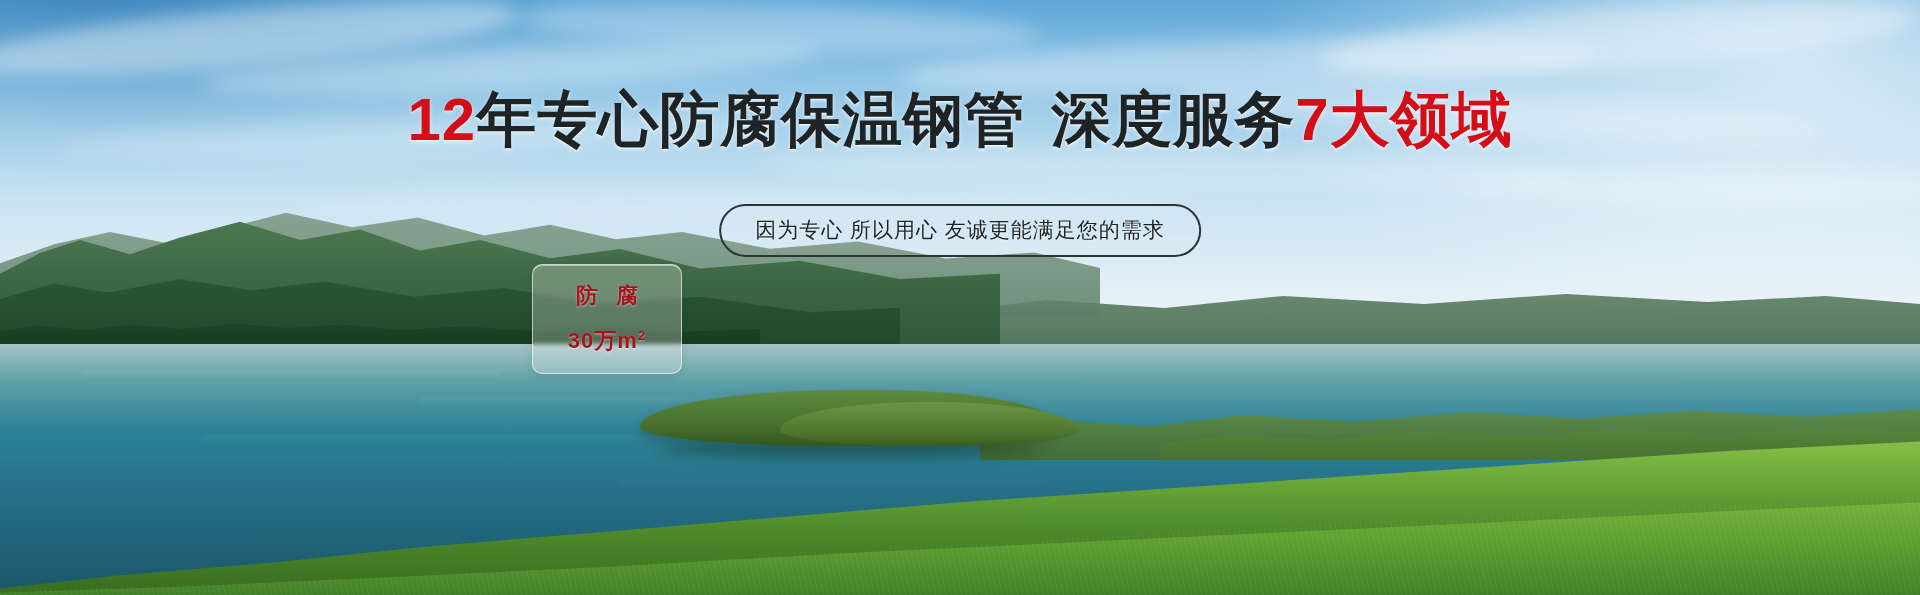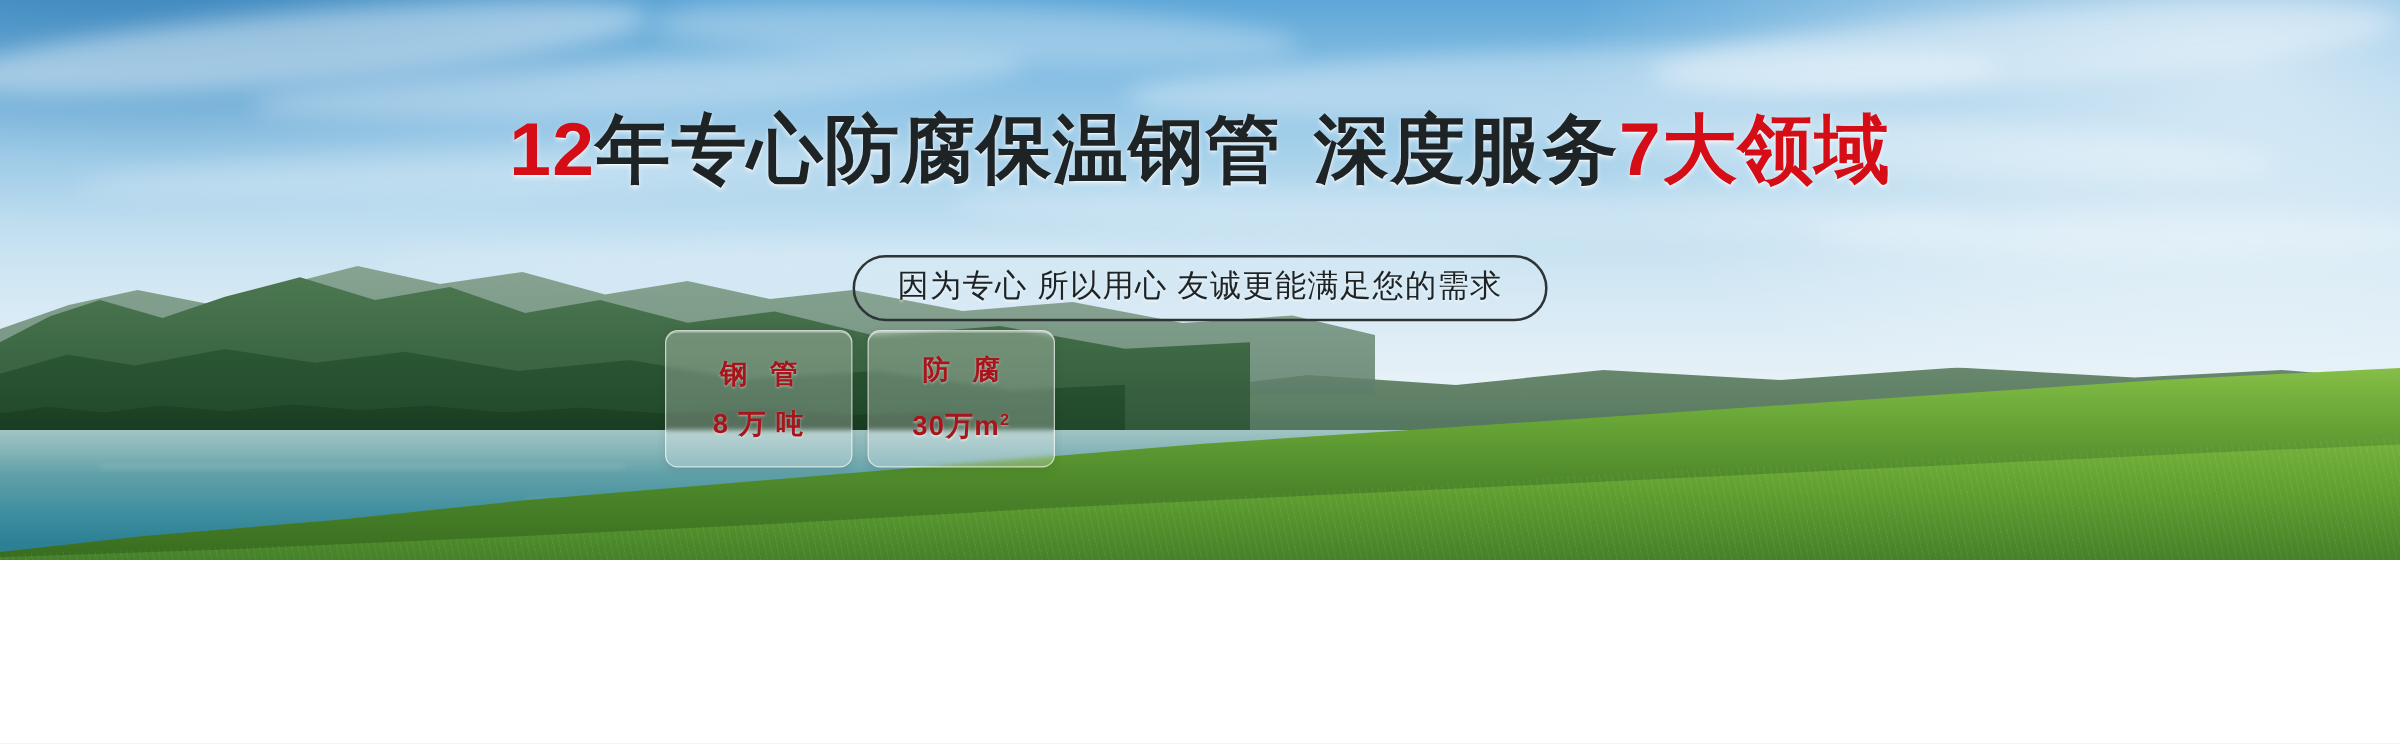--- a/index.html
+++ b/index.html
@@ -1,21 +1,21 @@
 <!DOCTYPE html>
 <html><head>
 <meta charset="utf-8">
 <style>
   html,body{margin:0;padding:0;}
   body{
     width:1920px;height:595px;overflow:hidden;
     font-family:"Liberation Sans","DejaVu Sans",sans-serif;
   }
   .banner{
-    position:relative;width:1920px;height:448px;overflow:hidden;
+    position:relative;width:1920px;height:595px;overflow:hidden;
     background:#bcd9ee;
   }
 
   
   .sky{
     position:absolute;left:0;top:0;width:1920px;height:330px;
     background:
       linear-gradient(to bottom,
         #5ea7d8 0%, #74b4de 10%, #8cc2e5 22%,
         #a5d0ea 36%, #bcdcef 52%, #cfe6f3 66%,
@@ -172,21 +172,21 @@
     text-shadow:0 2px 4px rgba(255,255,255,.55), 0 1px 1px rgba(255,255,255,.8);
   }
   .headline .red{color:#d40d17;}
   .headline .gap{display:inline-block;width:26px;}
 
   .pill{
     position:absolute;left:50%;top:204px;transform:translateX(-50%);
     border:2px solid #2d3436;
     border-radius:30px;
     padding:9px 34px 11px;
-    font-size:25px;line-height:29px;
+    font-size:21px;line-height:29px;
     color:#1e2426;letter-spacing:1px;white-space:nowrap;
     background:rgba(255,255,255,.04);
     text-shadow:0 1px 2px rgba(255,255,255,.6);
   }
 
   
   .cards{
     position:absolute;left:532px;top:264px;
     display:flex;gap:12px;
   }
@@ -257,24 +257,20 @@
   <div class="grass-fg"></div>
   <div class="grass-fg2"></div>
   <div class="grass-tex"></div>
 
   <div class="headline"><span class="red">12</span><span>年专心防腐保温钢管</span><span class="gap"></span><span>深度服务</span><span class="red">7</span><span class="red">大领域</span></div>
 
   <div class="pill">因为专心 所以用心  友诚更能满足您的需求</div>
 
   <div class="cards">
 
-    <div class="card">
-      <div class="card-title">钢 管</div>
-      <div class="card-value"><span>8 万 吨</span></div>
-    </div>
 
     <div class="card">
       <div class="card-title">防 腐</div>
       <div class="card-value"><span>30万m</span><sup>2</sup></div>
     </div>
 
 
   </div>
 
 </div>

